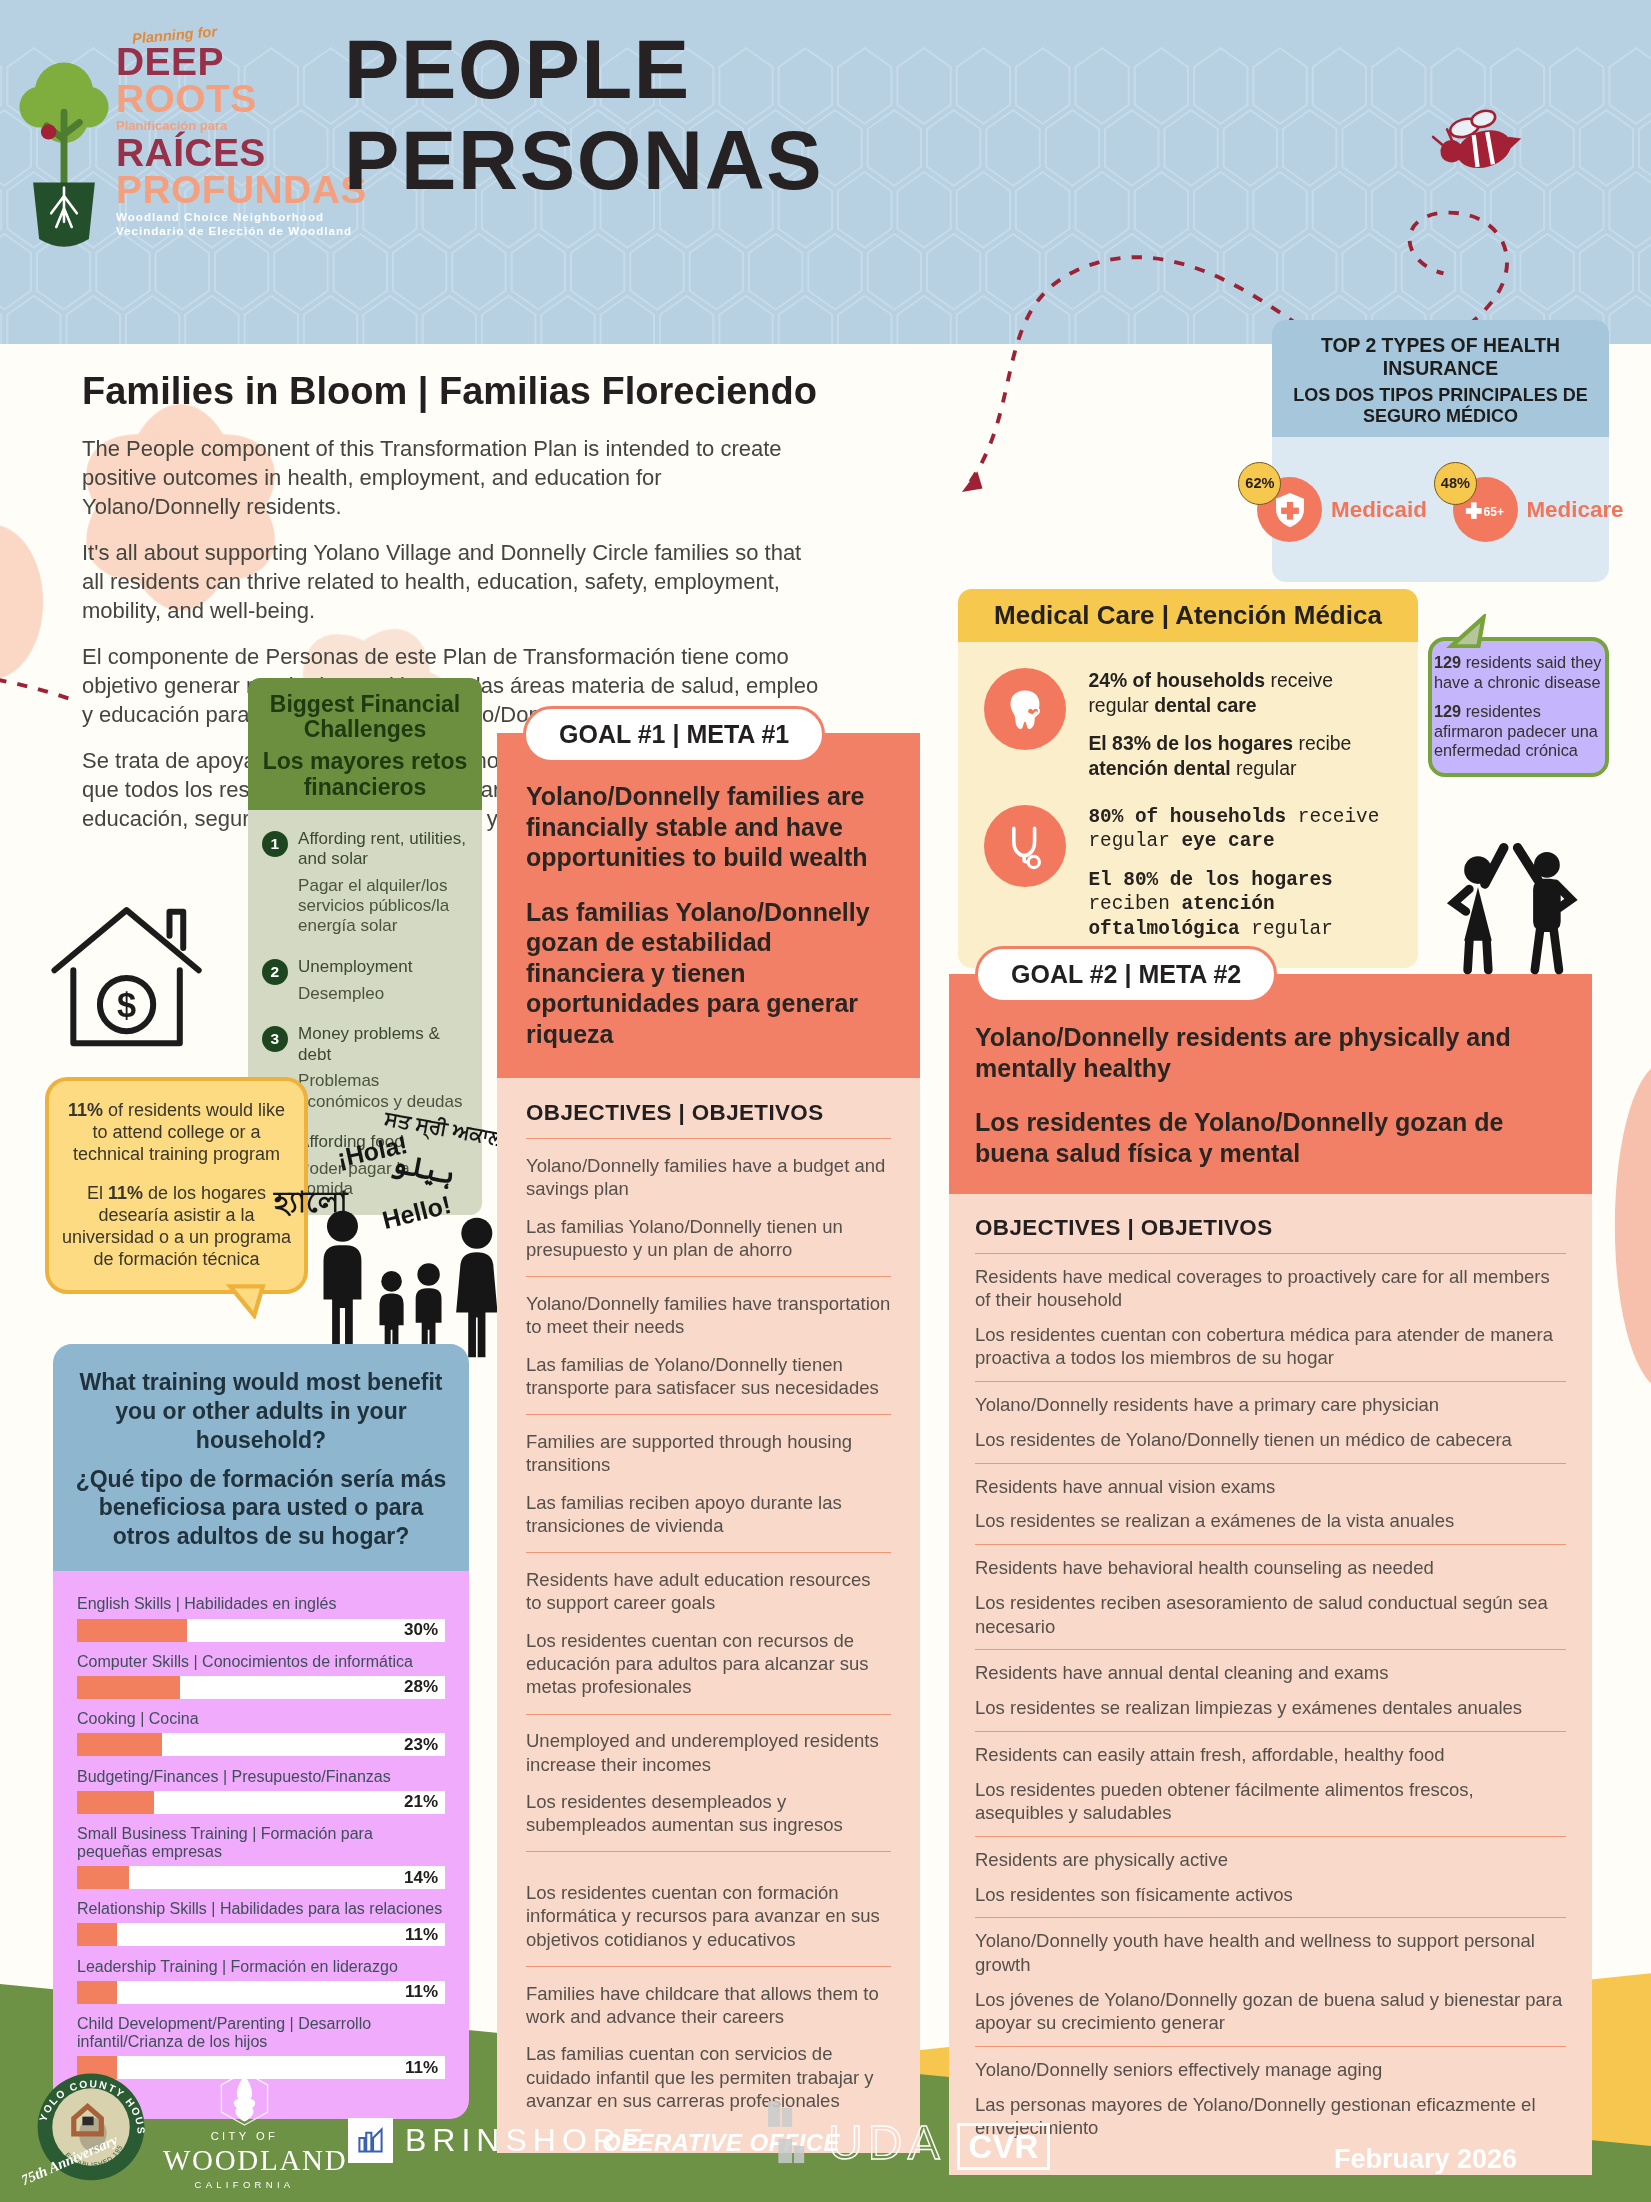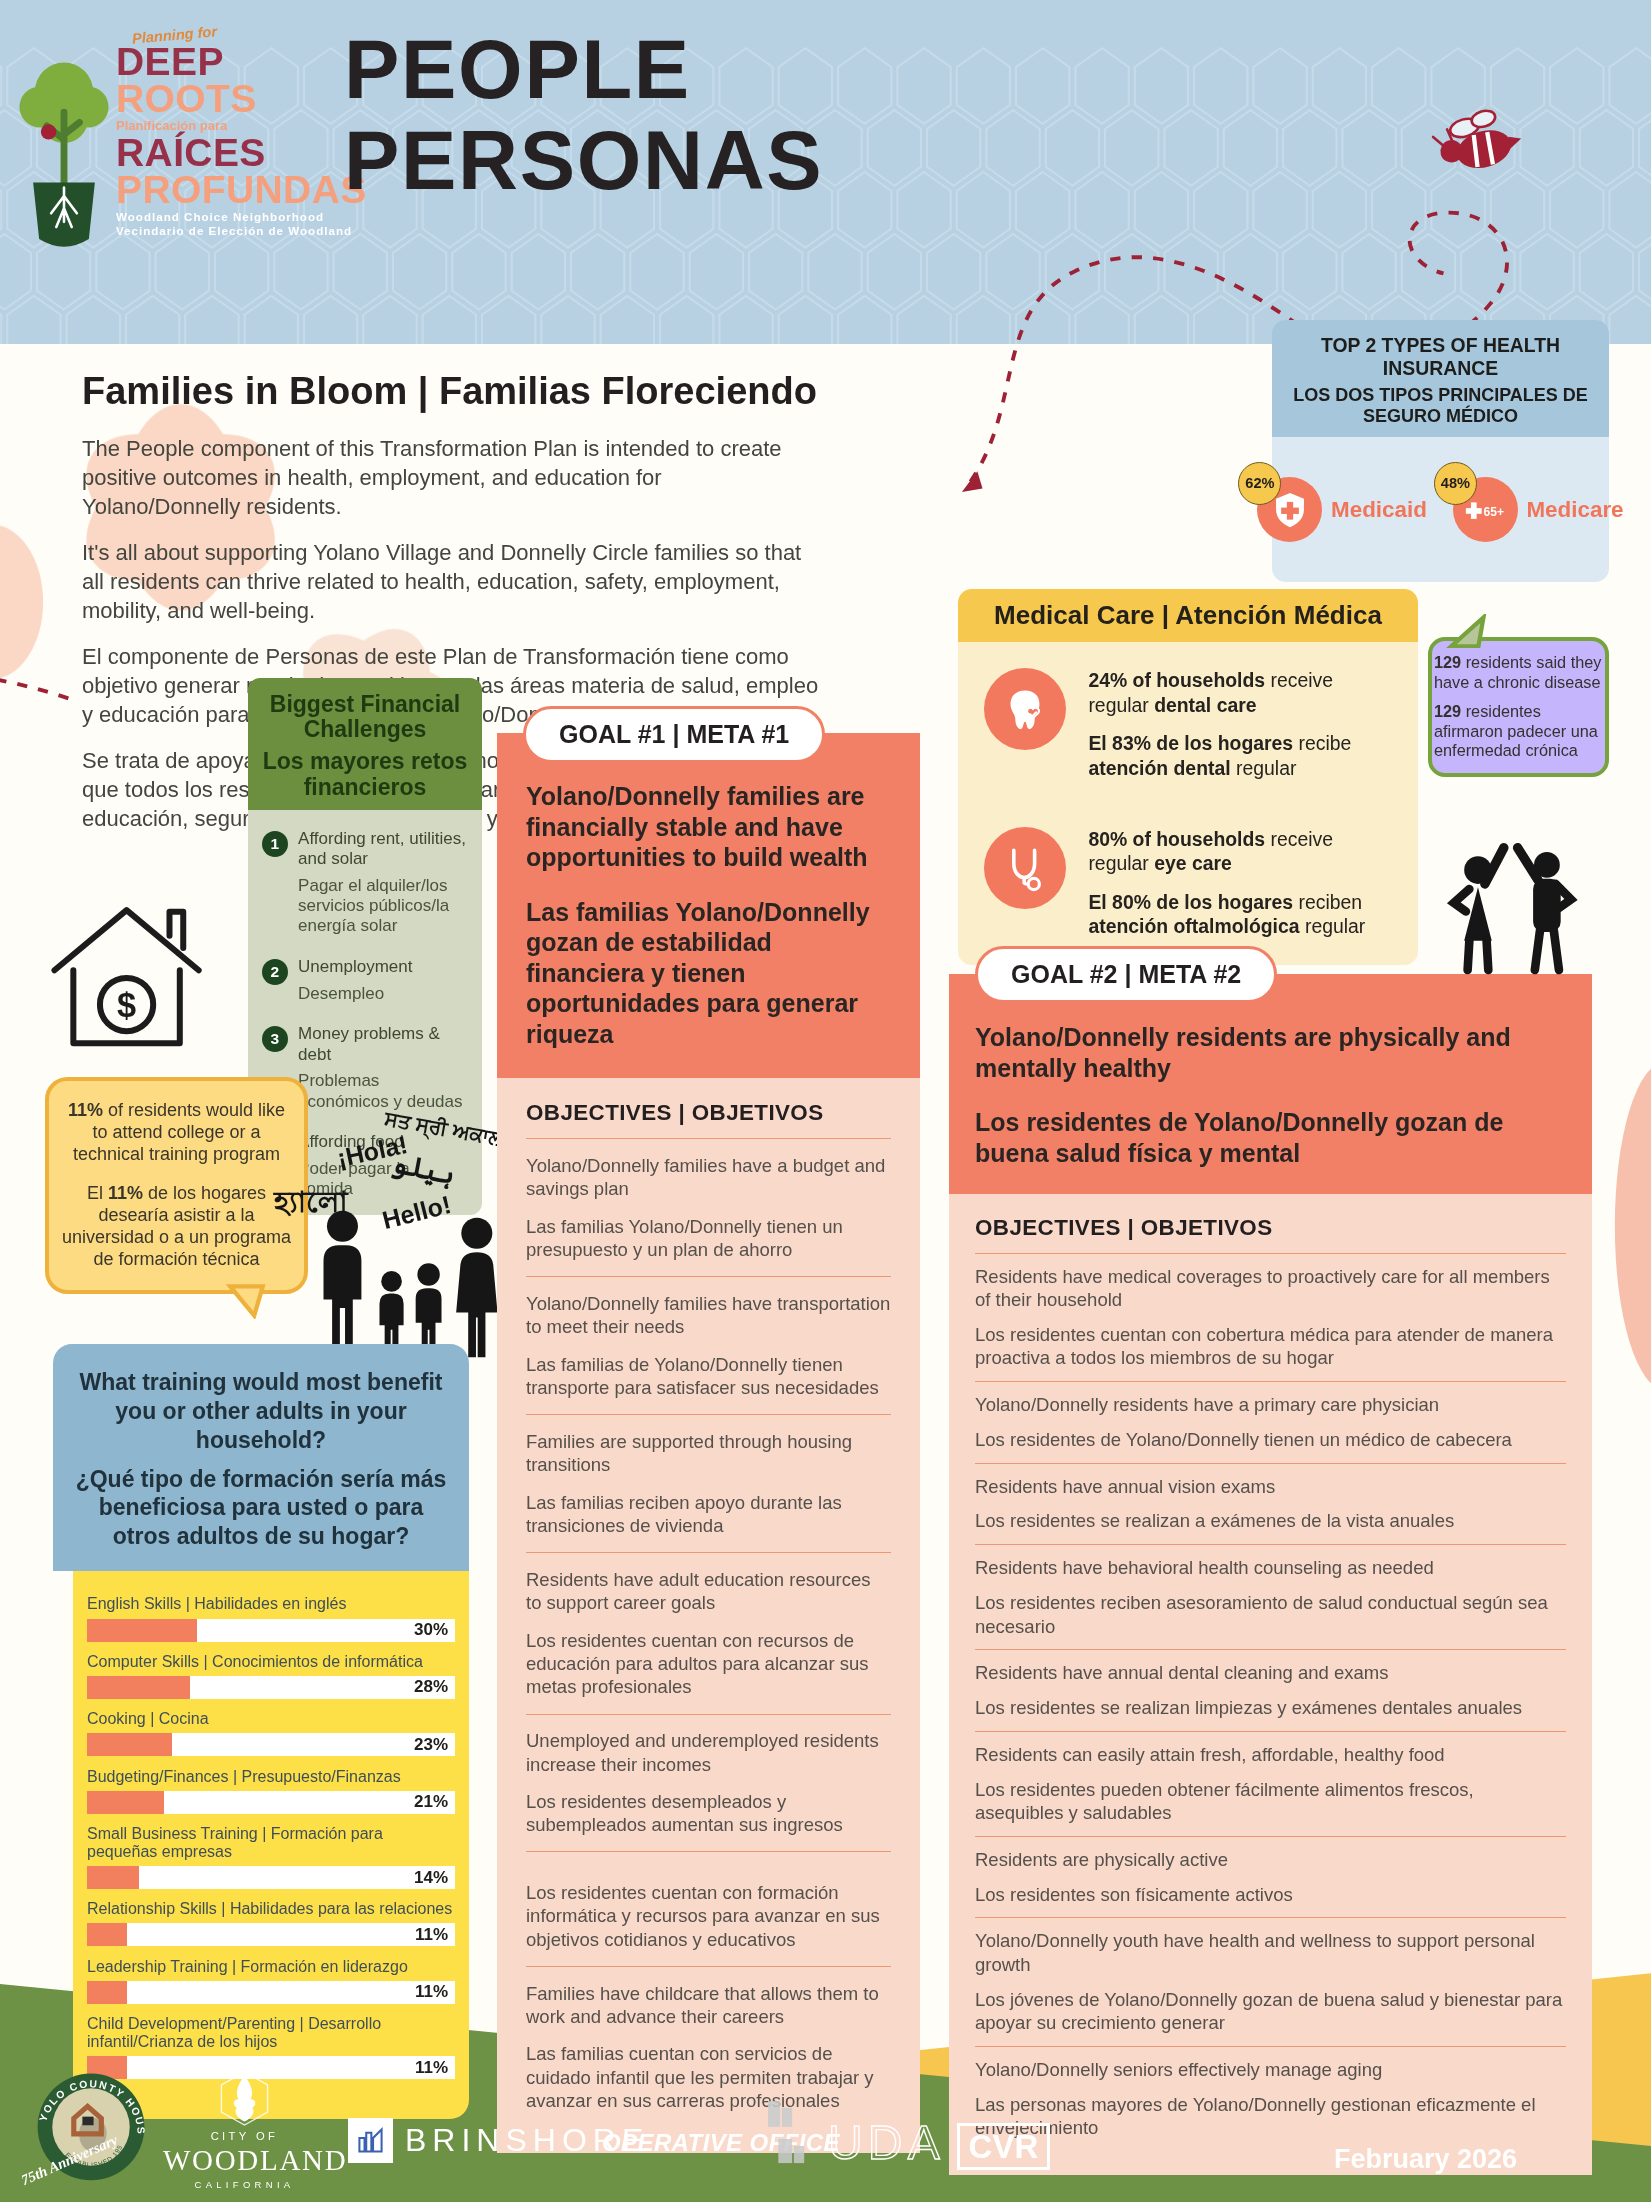--- a/index.html
+++ b/index.html
@@ -38,21 +38,21 @@
   .ins-iconwrap{position:relative;width:65px;height:65px;}
   .ins-circle{width:65px;height:65px;border-radius:50%;background:#f2785e;display:flex;align-items:center;justify-content:center;}
   .ins-badge{position:absolute;left:-19px;top:-15.5px;width:41px;height:41px;border-radius:50%;background:#f6c84d;border:1.7px solid #6e5a1e;display:flex;align-items:center;justify-content:center;font-weight:900;font-size:14.6px;color:#231f20;}
   .ins-label{color:#f0765b;font-weight:900;font-size:22.4px;}
 
   
   .med{position:absolute;left:958px;top:589px;width:460px;}
   .med-h{background:#f6c94e;border-radius:13.8px 13.8px 0 0;padding:11.2px 8.6px;font-size:26px;font-weight:bold;color:#24211d;text-align:center;}
   .med-b{background:#fbeecb;border-radius:0 0 13.8px 13.8px;padding:26px 22.4px 26px 26px;}
   .med-row{display:flex;gap:22.4px;align-items:flex-start;}
-  .med-row + .med-row{margin-top:46px;}
+  .med-row + .med-row{margin-top:24px;font-family:Liberation Mono, monospace;}
   .med-ic{flex:0 0 82px;width:82px;height:82px;border-radius:50%;background:#f2785e;display:flex;align-items:center;justify-content:center;}
   .med-tx{font-size:19.4px;color:#262220;line-height:1.27;width:310px;}
   .med-tx .es{margin-top:13.8px;}
 
   
   .bub-green{position:absolute;left:1428px;top:637px;width:169px;background:#c4b5fd;border:4.3px solid #77a33d;border-radius:17px;padding:12px 2px;text-align:left;font-size:16.3px;color:#33322e;line-height:1.2;}
   .bub-green .es{margin-top:10.3px;}
   .bub-tail-g{position:absolute;left:12px;top:-27.5px;}
 
   
@@ -84,21 +84,21 @@
   .bub-yellow .es{margin-top:17px;}
   .bub-tail-y{position:absolute;right:36px;bottom:-29px;}
 
   
   .greet{position:absolute;color:#161616;font-weight:bold;z-index:4;white-space:nowrap;}
 
   
   .survey{position:absolute;left:53px;top:1344px;width:416px;z-index:4;}
   .sv-h{background:#8fb6cf;border-radius:19px 19px 0 0;padding:24px 19px 20.6px;text-align:center;color:#20323c;font-weight:bold;font-size:23px;line-height:1.25;}
   .sv-h .q2{margin-top:10.3px;}
-  .sv-b{background:#fde047;border-radius:0 0 19px 19px;padding:24px 14px 29px;margin-left:20px;}
+  .sv-b{background:#f0abfc;border-radius:0 0 19px 19px;padding:24px 24px 29px;}
   .bar-row{margin-bottom:11.2px;}
   .bar-label{font-size:16px;color:#3f4e59;margin-bottom:5.2px;}
   .bar-track{position:relative;height:23px;background:#ffffff;}
   .bar-fill{position:absolute;left:0;top:0;bottom:0;background:#f2805e;}
   .bar-val{position:absolute;right:6.9px;top:50%;transform:translateY(-50%);font-weight:900;font-size:17px;color:#22201e;}
 
   
   .foot-yellow{position:absolute;left:774px;top:1966px;width:878px;height:237px;background:#f6c64e;clip-path:polygon(0 42%,100% 3%,100% 100%,0 100%);}
   .foot-green{position:absolute;left:0;top:1975px;width:1652px;height:228px;background:#6d9145;clip-path:polygon(0 4%,100% 75%,100% 100%,0 100%);}
   .foot-item{position:absolute;z-index:8;color:#fff;}

